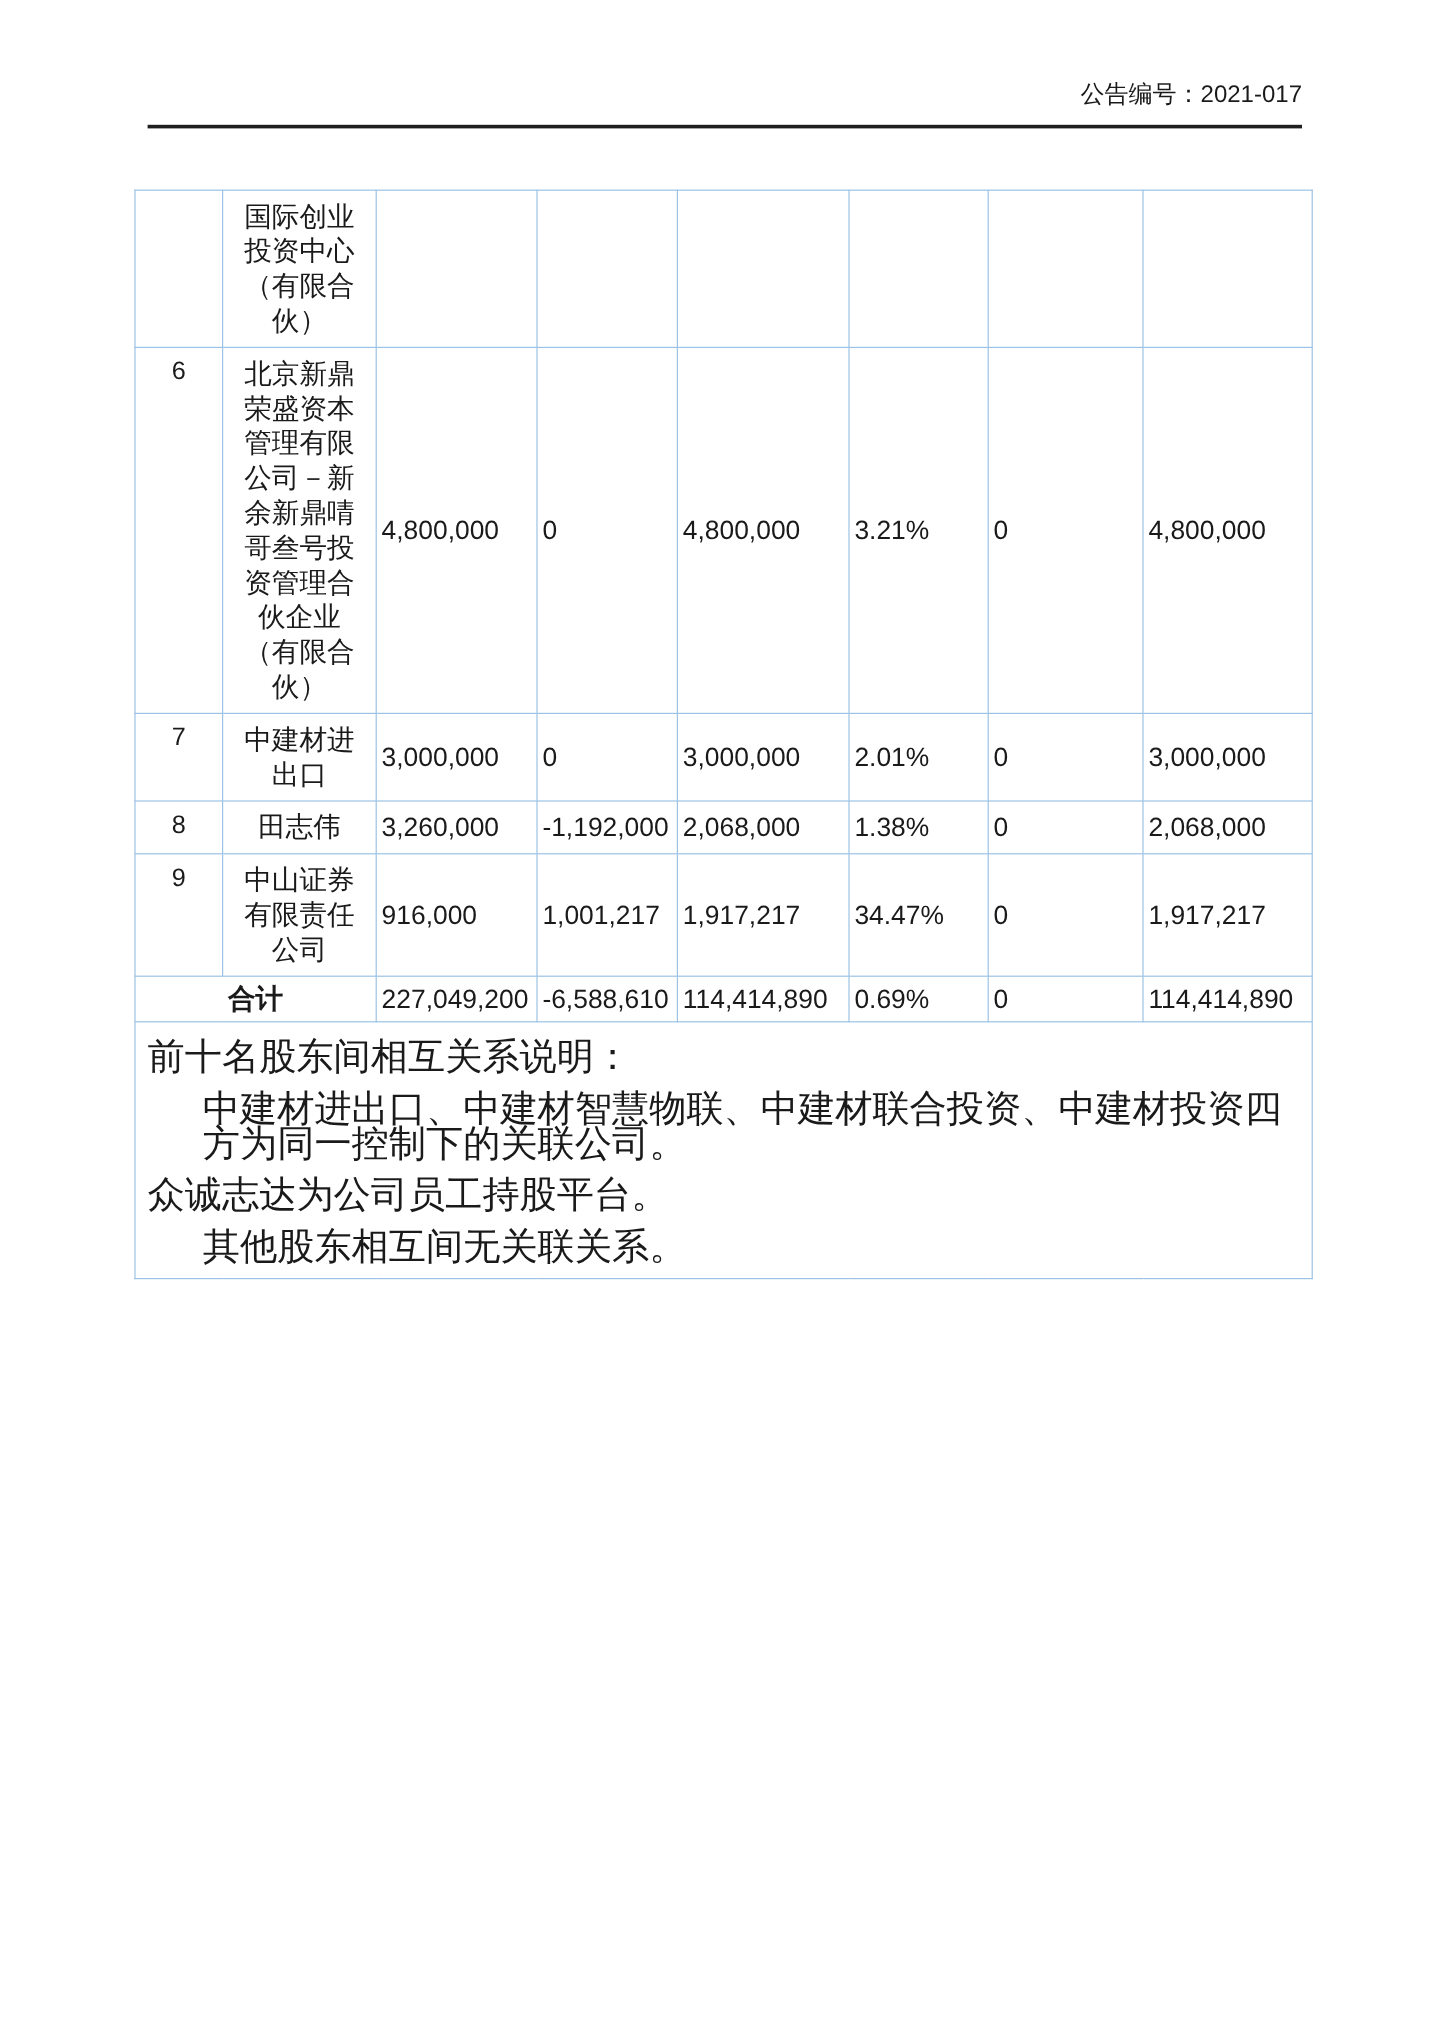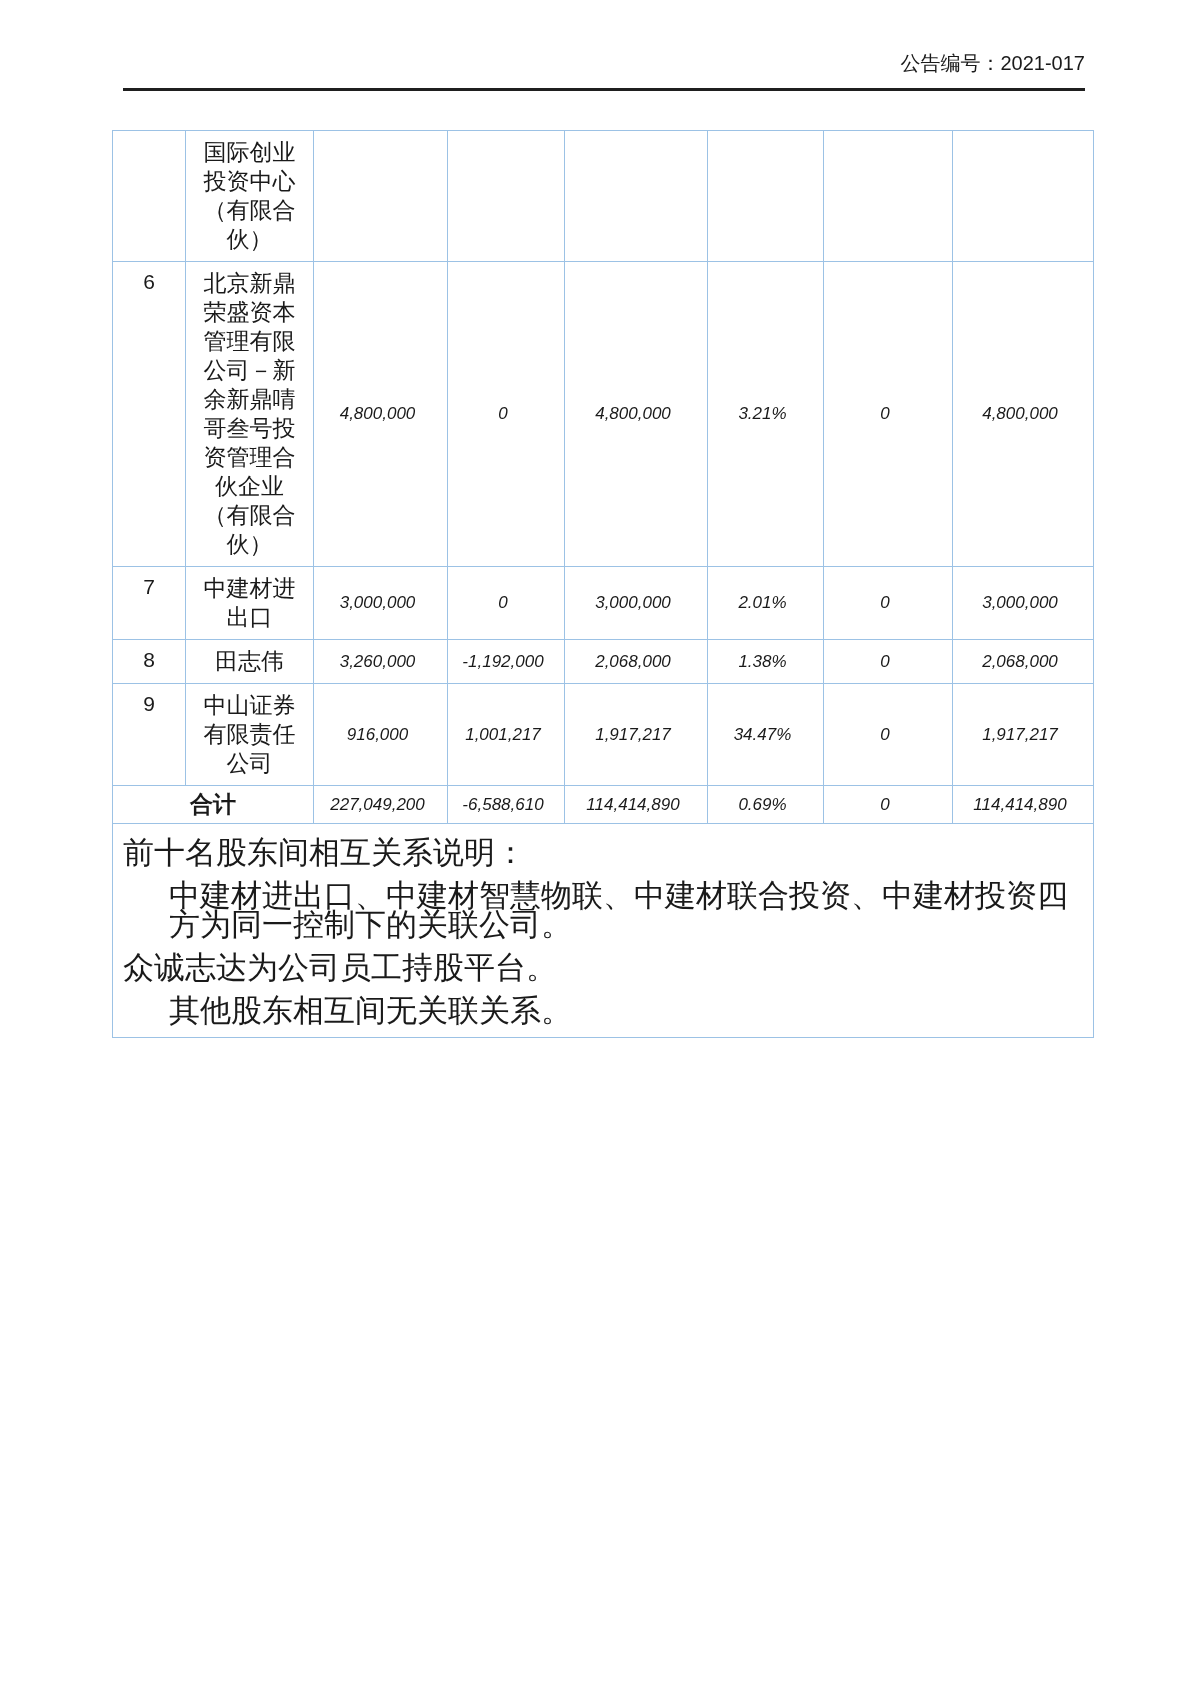--- a/index.html
+++ b/index.html
@@ -9,41 +9,41 @@
     width: 1200px;
     height: 1695px;
     background: #ffffff;
     color: #1a1a1a;
     font-family: "Liberation Serif", "DejaVu Serif", serif;
     overflow: hidden;
   }
   .content {
     position: absolute;
     left: 112px;
-    top: 50px;
+    top: 66px;
     width: 981px;
   }
   .header-line {
     text-align: right;
     padding-right: 8px;
     font-size: 20px;
     line-height: 26px;
     white-space: nowrap;
   }
   .latin { font-family: "Liberation Sans", "DejaVu Sans", sans-serif; }
   .header-rule {
     height: 3px;
     background: #1f1f1f;
     margin: 12px 8px 0 11px;
   }
   table.shareholders {
     border-collapse: collapse;
     table-layout: fixed;
     width: 981px;
-    margin-top: 39px;
+    margin-top: 51px;
   }
   table.shareholders td {
     border: 1.5px solid #9cc2e5;
     background: #ffffff;
   }
   td.c-no {
     text-align: center;
     vertical-align: top;
     font-family: "Liberation Sans", "DejaVu Sans", sans-serif;
     font-size: 21px;
@@ -51,26 +51,25 @@
   }
   td.c-name {
     text-align: center;
     vertical-align: top;
     font-size: 23px;
     line-height: 29px;
     padding: 7px 12px;
     word-break: break-all;
   }
   td.c-num {
-    text-align: center;
+    text-align: left;
     vertical-align: middle;
     font-family: "Liberation Sans", "DejaVu Sans", sans-serif;
-    font-size: 17px;
+    font-size: 22px;
     padding: 4px 10px 4px 4px;
-    font-style: italic;
   }
   td.c-total-label {
     text-align: center;
     vertical-align: middle;
     font-size: 23px;
     font-weight: bold;
   }
   tr.row-partial { height: 120px; }
   tr.row-7  { height: 58px; }
   tr.row-8  { height: 34px; }

